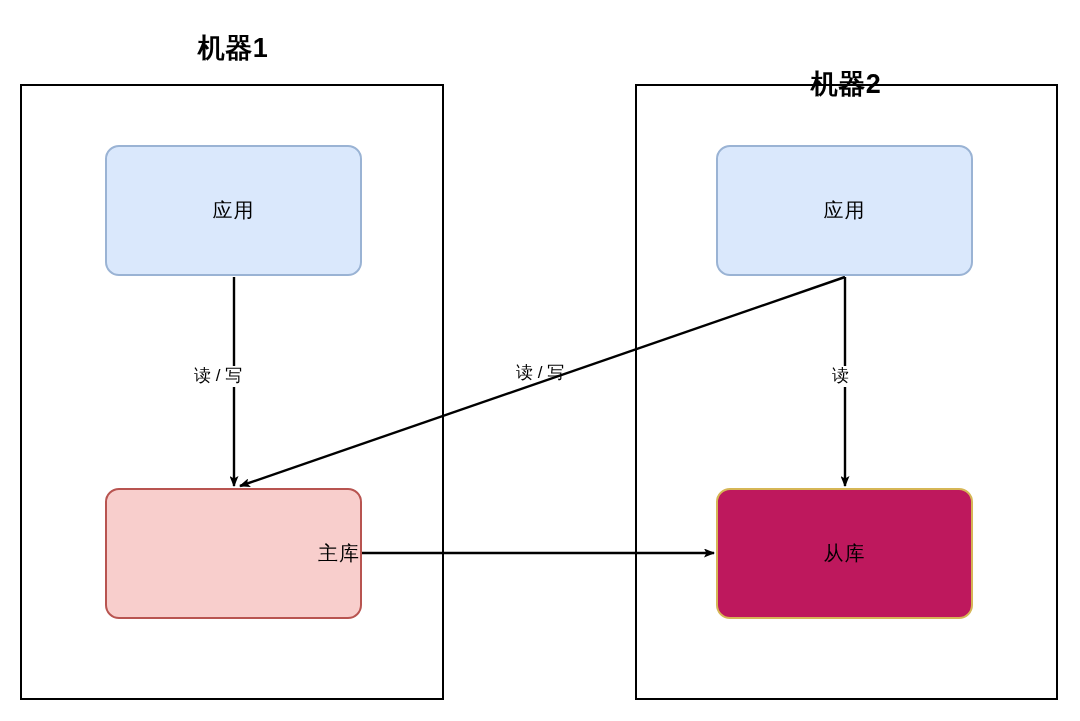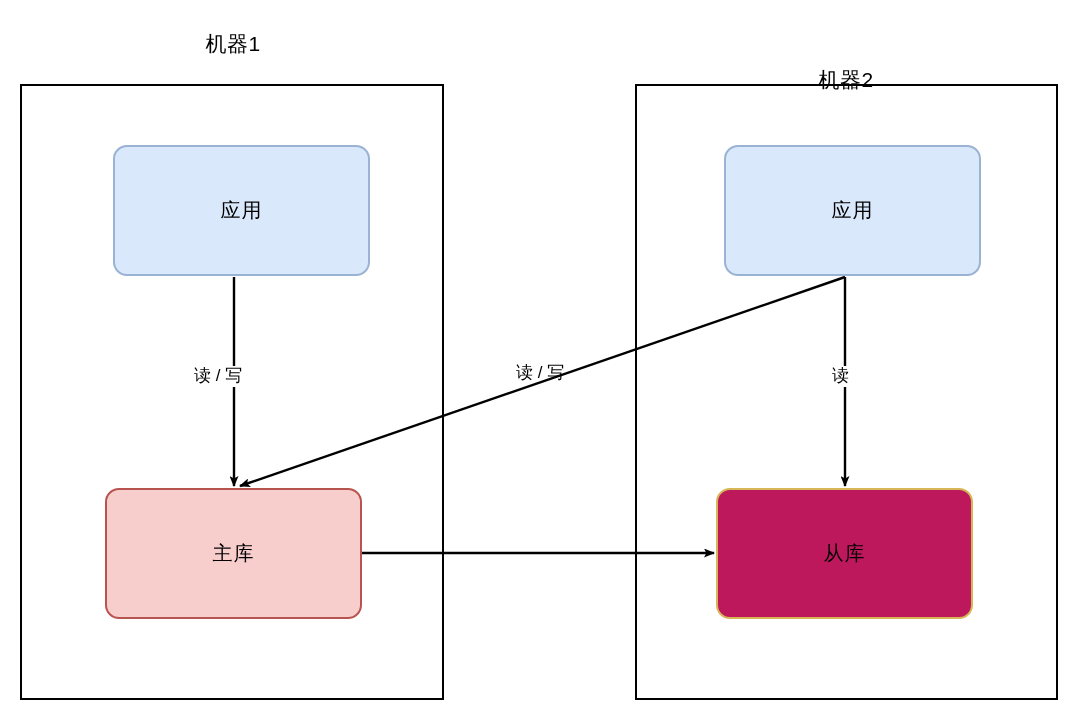--- a/index.html
+++ b/index.html
@@ -20,22 +20,22 @@
   }
   #canvas svg {
     position: absolute;
     top: 0;
     left: 0;
     width: 1080px;
     height: 721px;
   }
   .machine-title {
     position: absolute;
-    font-size: 21px;
-    font-weight: 400;
+    font-size: 27px;
+    font-weight: 700;
     color: #000000;
     text-align: center;
     white-space: nowrap;
     letter-spacing: 0.5px;
   }
   .container-box {
     position: absolute;
     border: 2px solid #000000;
     background: transparent;
     box-sizing: border-box;
@@ -48,25 +48,25 @@
     align-items: center;
     justify-content: center;
     font-size: 20px;
     font-weight: 500;
     color: #000000;
     letter-spacing: 1px;
   }
   .node-app {
     background: #dae8fc;
     border: 2px solid #9ab3d4;
-    margin-left: 8px;
   }
   .node-master {
     background: #f8cecc;
     border: 2px solid #b85450;
+    justify-content: flex-end;
   }
   .node-slave {
     background: #be185d;
     border: 2px solid #d6b656;
   }
   .edge-label {
     position: absolute;
     font-size: 17px;
     font-weight: 500;
     color: #000000;

